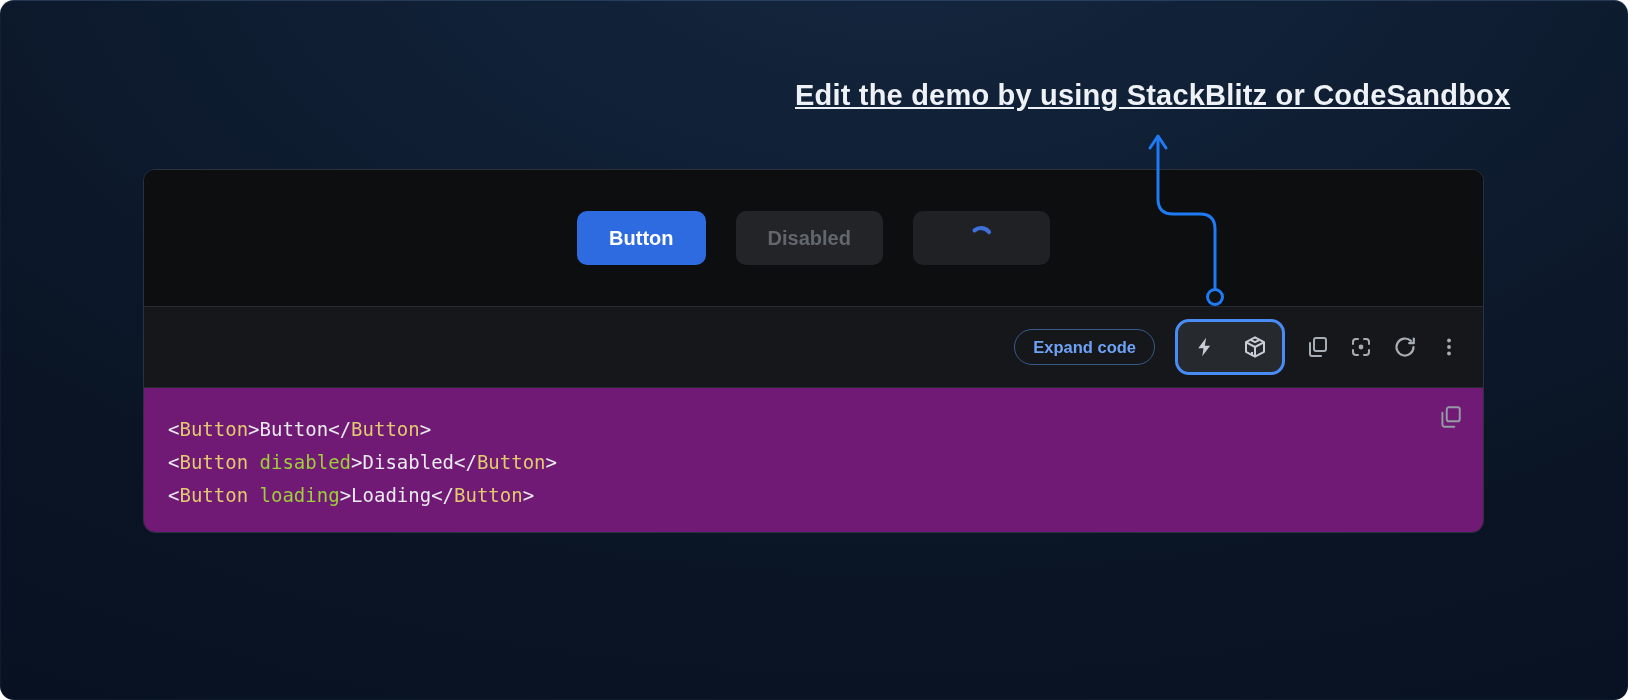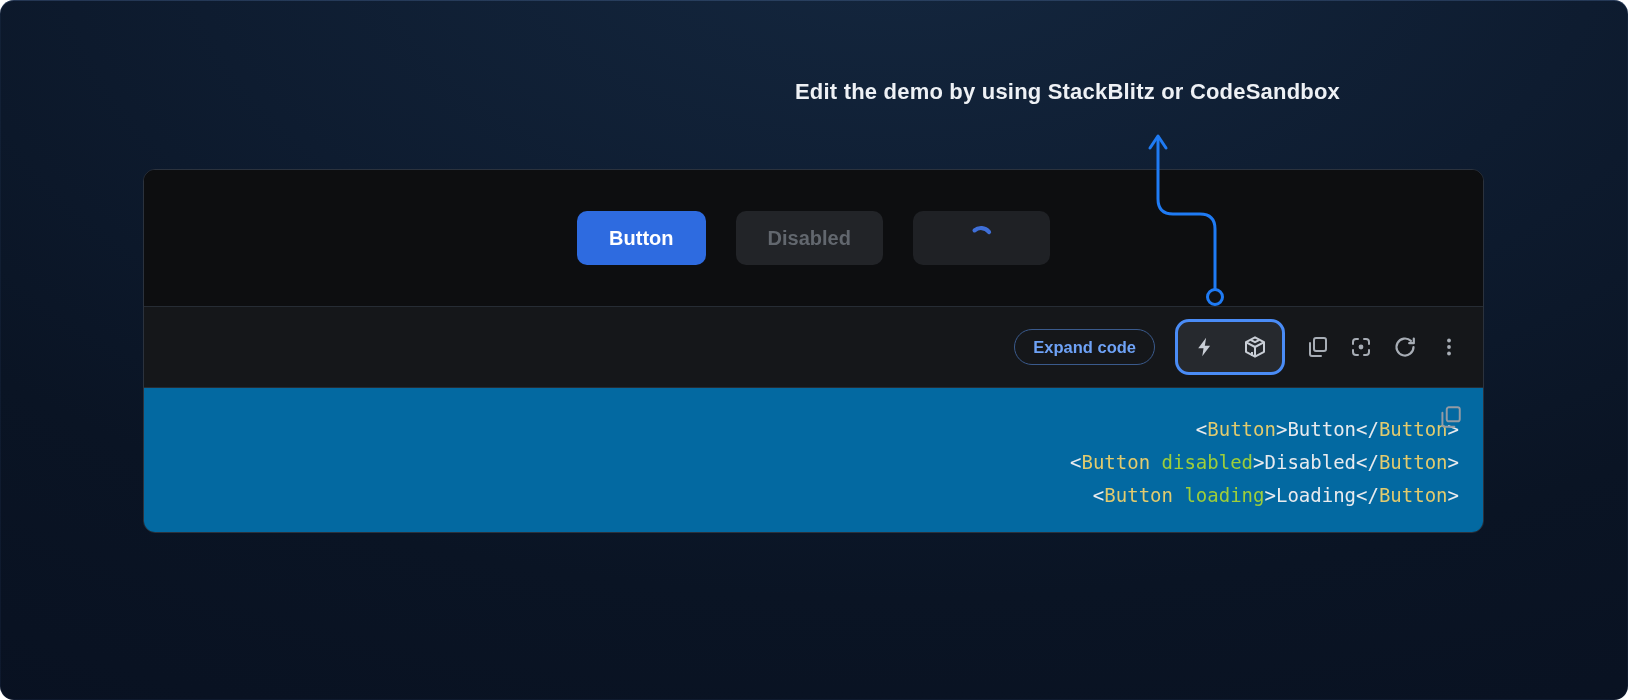--- a/index.html
+++ b/index.html
@@ -11,22 +11,22 @@
     width: 1628px; height: 700px;
     border-radius: 14px;
     overflow: hidden;
     background:
       radial-gradient(115% 150% at 55% -12%, #14273f 0%, #0e1c30 38%, #0a1424 65%, #081020 100%);
     box-shadow: inset 0 1px 0 rgba(130,170,230,0.16), inset 0 0 0 1px rgba(90,130,190,0.08);
   }
 
   .annotation {
     position: absolute; left: 795px; top: 79px;
-    font-size: 22px; font-weight: 700; letter-spacing: 0.2px;
-    color: #eef1f5; white-space: nowrap;
+    font-size: 29px; font-weight: 700; letter-spacing: 0.2px;
+    color: #eef1f5; white-space: nowrap; text-decoration: underline;
   }
 
   .pointer-svg { position: absolute; left: 1140px; top: 121px; z-index: 5; }
 
   .card {
     position: absolute; left: 143px; top: 169px;
     width: 1341px; height: 364px;
     border-radius: 12px;
     border: 1px solid #2b323d;
     background: #0d0e10;
@@ -81,24 +81,23 @@
   .tool-icon {
     width: 24px; height: 24px;
     display: inline-flex; align-items: center; justify-content: center;
     background: none; border: none; cursor: pointer; color: #a7adb5;
   }
   .icon-group .tool-icon { color: #c9ced6; }
 
   .code-section {
     position: relative;
     height: 152px;
-    background: #0369a1;
+    background: #701a75;
     border-top: 1px solid #262c34;
     padding: 25px 24px;
-    text-align: right;
   }
   .code-lines {
     font-family: "DejaVu Sans Mono", "Liberation Mono", monospace;
     font-size: 19px; line-height: 33px;
     white-space: pre;
   }
   .tok-punc { color: #e9ebee; }
   .tok-tag  { color: #e2cb6e; }
   .tok-attr { color: #9ece3a; }
   .tok-text { color: #e9ebee; }

